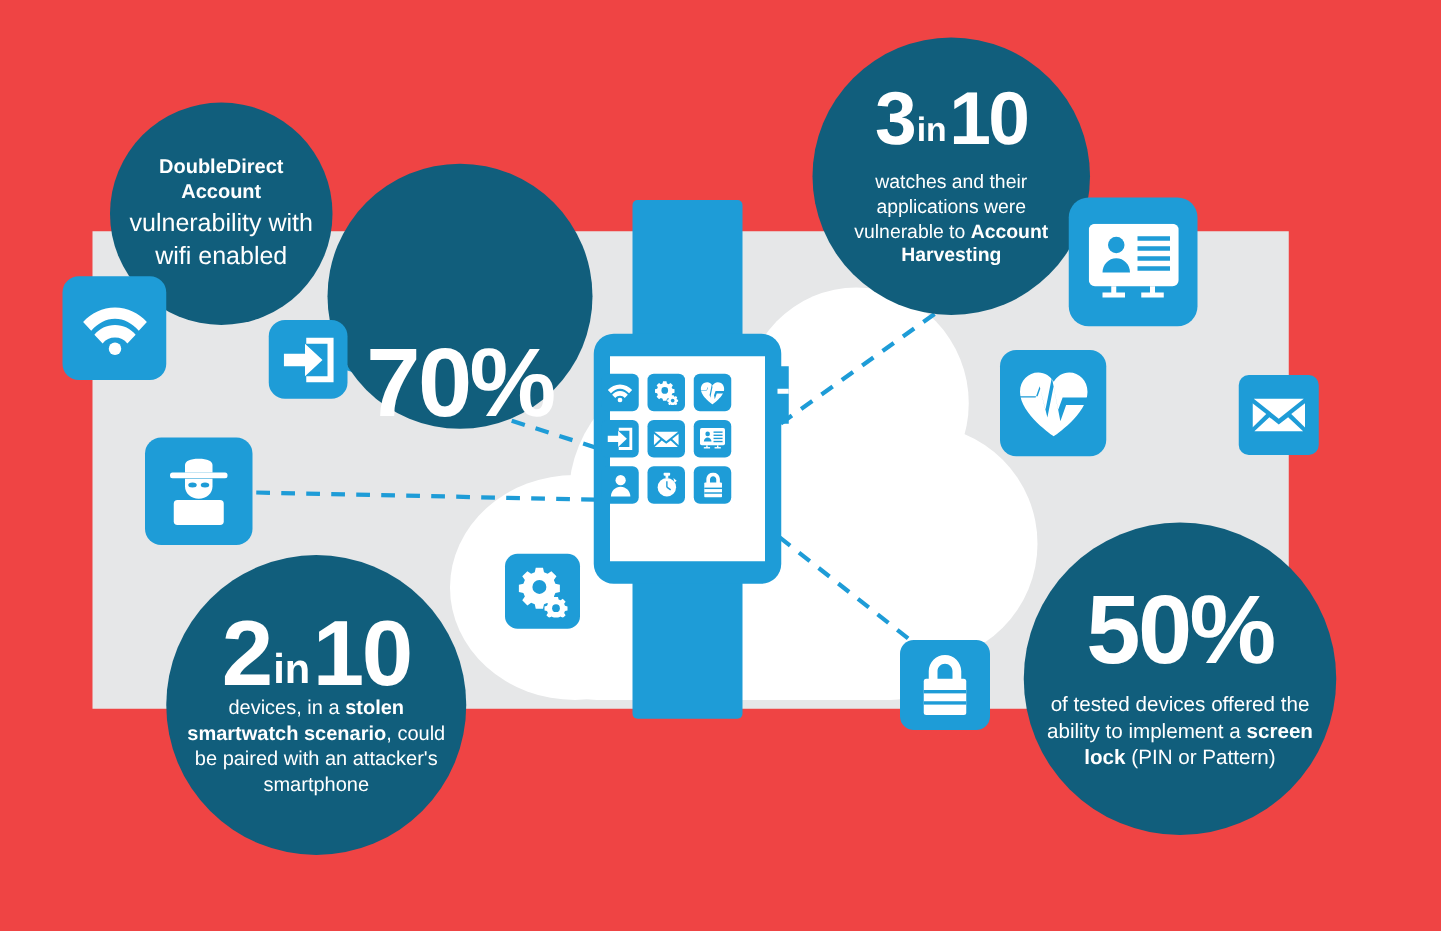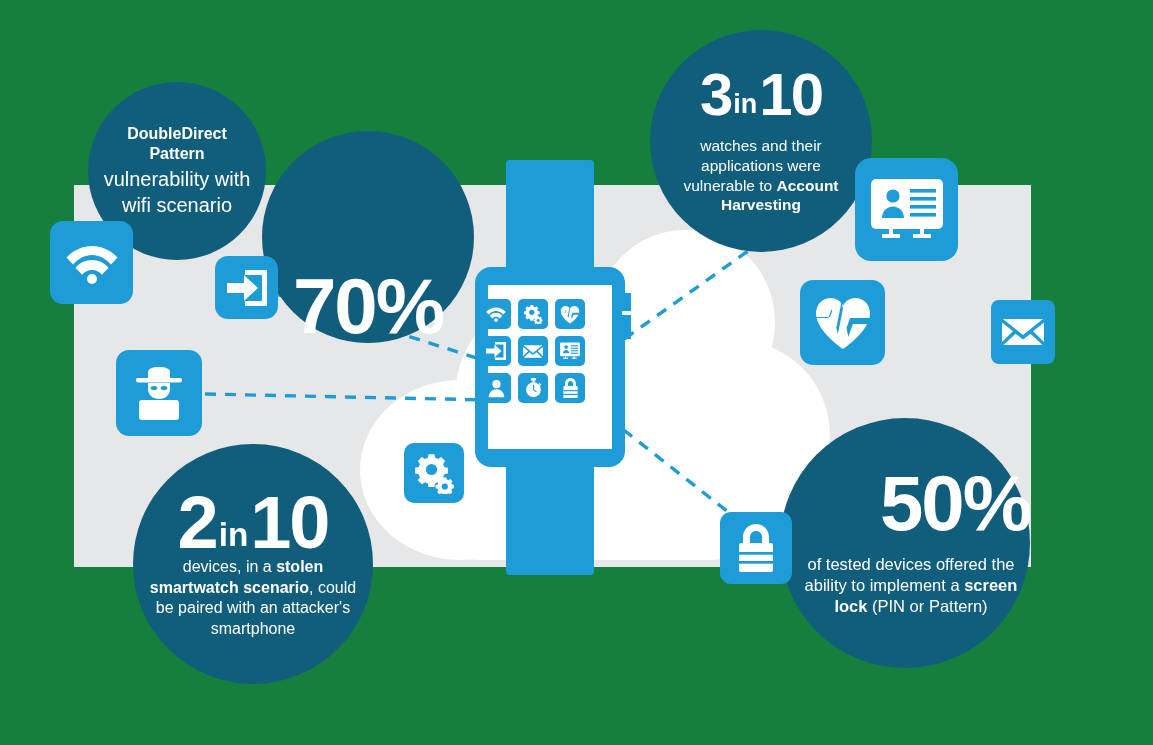--- a/index.html
+++ b/index.html
@@ -5,21 +5,21 @@
   * { box-sizing: border-box; margin: 0; padding: 0; }
   html, body {
     width: 1153px; height: 745px;
     background: #ffffff;
     font-family: "Liberation Sans", sans-serif;
     overflow: hidden;
   }
   #stage {
     position: relative;
     width: 1153px; height: 745px;
-    background: #15803d;
+    background: #ef4444;
   }
 
   
   .bg-rect {
     position: absolute;
     left: 74px; top: 185px;
     width: 957px; height: 382px;
     background: #e6e7e8;
   }
   .cloud {
@@ -104,23 +104,22 @@
   #bubble-3in10 .body { font-size: 15.5px; width: 200px; }
 
   #bubble-2in10 {
     left: 133px; top: 444px; width: 240px; height: 240px;
     z-index: 7;
   }
   #bubble-2in10 .big { font-size: 74px; }
   #bubble-2in10 .body { font-size: 16px; width: 228px; margin-top: 0; }
 
   #bubble-50 {
-    left: 780px; top: 418px; width: 250px; height: 250px;
+    left: 819px; top: 418px; width: 250px; height: 250px;
     z-index: 7;
-    align-items: flex-end;
   }
   #bubble-50 .big { font-size: 78px; }
   #bubble-50 .body { font-size: 16.5px; width: 238px; }
 
   
   .tile {
     position: absolute;
     background: #1e9cd7;
     border-radius: 13px;
     display: flex;
@@ -203,25 +202,25 @@
       <line x1="276" y1="294" x2="489" y2="362"></line>
       <line x1="205" y1="394" x2="489" y2="400"></line>
       <line x1="592" y1="362" x2="800" y2="214"></line>
       <line x1="592" y1="405" x2="732" y2="515"></line>
     </g>
   </svg>
 
   <div class="bubble" id="bubble-doubledirect">
     <div class="head">
       <span>DoubleDirect</span><br>
-      <span>Pattern</span>
+      <span>Account</span>
     </div>
     <div class="body">
       <span>vulnerability with</span><br>
-      <span>wifi scenario</span>
+      <span>wifi enabled</span>
     </div>
   </div>
 
   <div class="bubble" id="bubble-70">
     <div class="big">70%</div>
   </div>
 
   <div class="bubble" id="bubble-3in10">
     <div class="big"><span>3</span><span class="in">in</span><span>10</span></div>
     <div class="body"><span>watches and their applications were vulnerable to </span><b>Account Harvesting</b></div>

